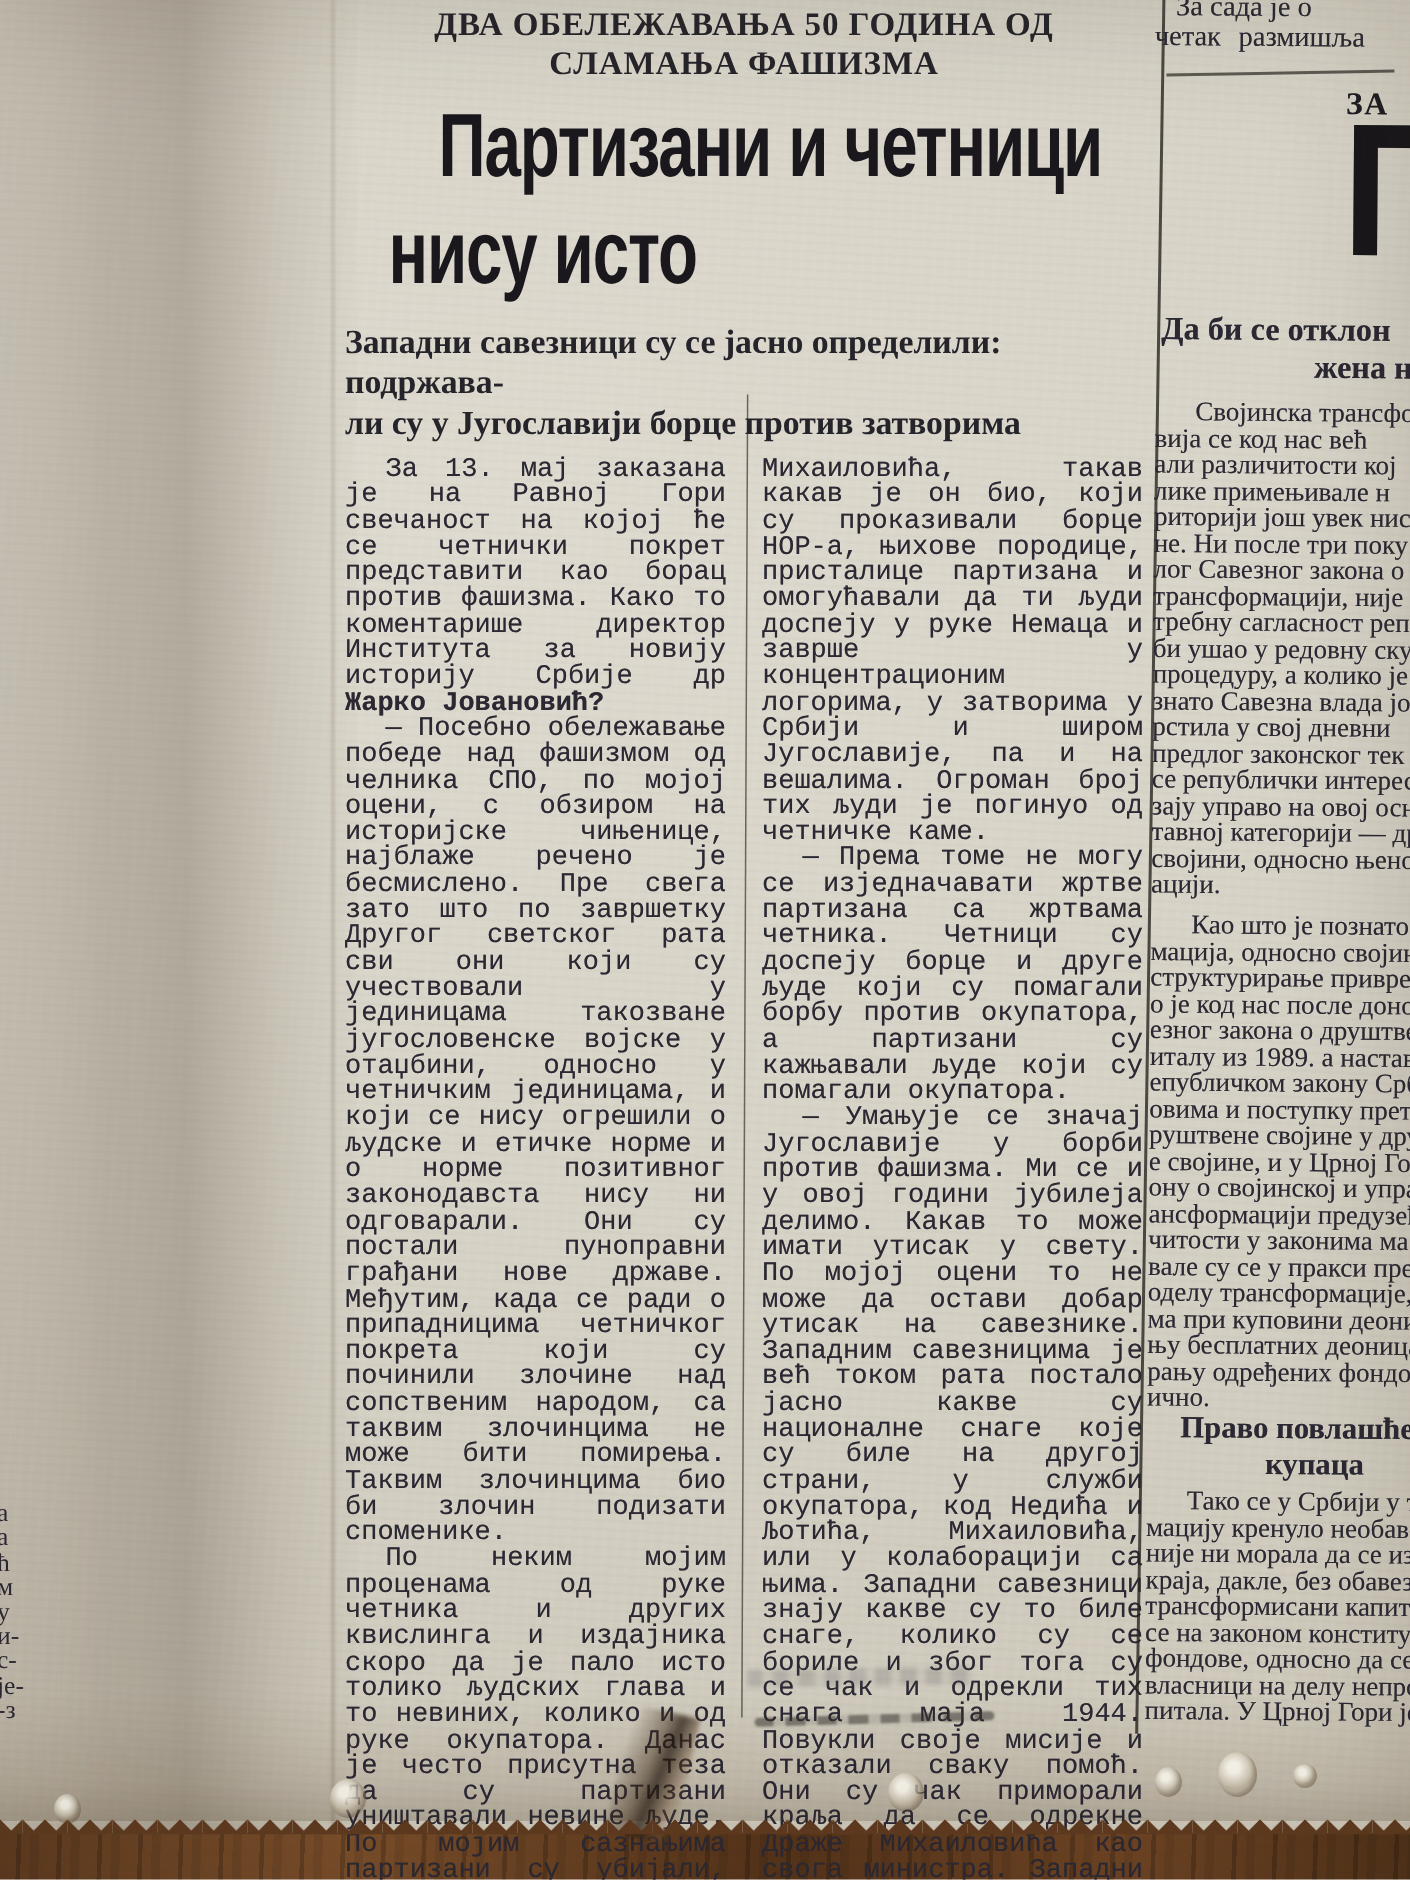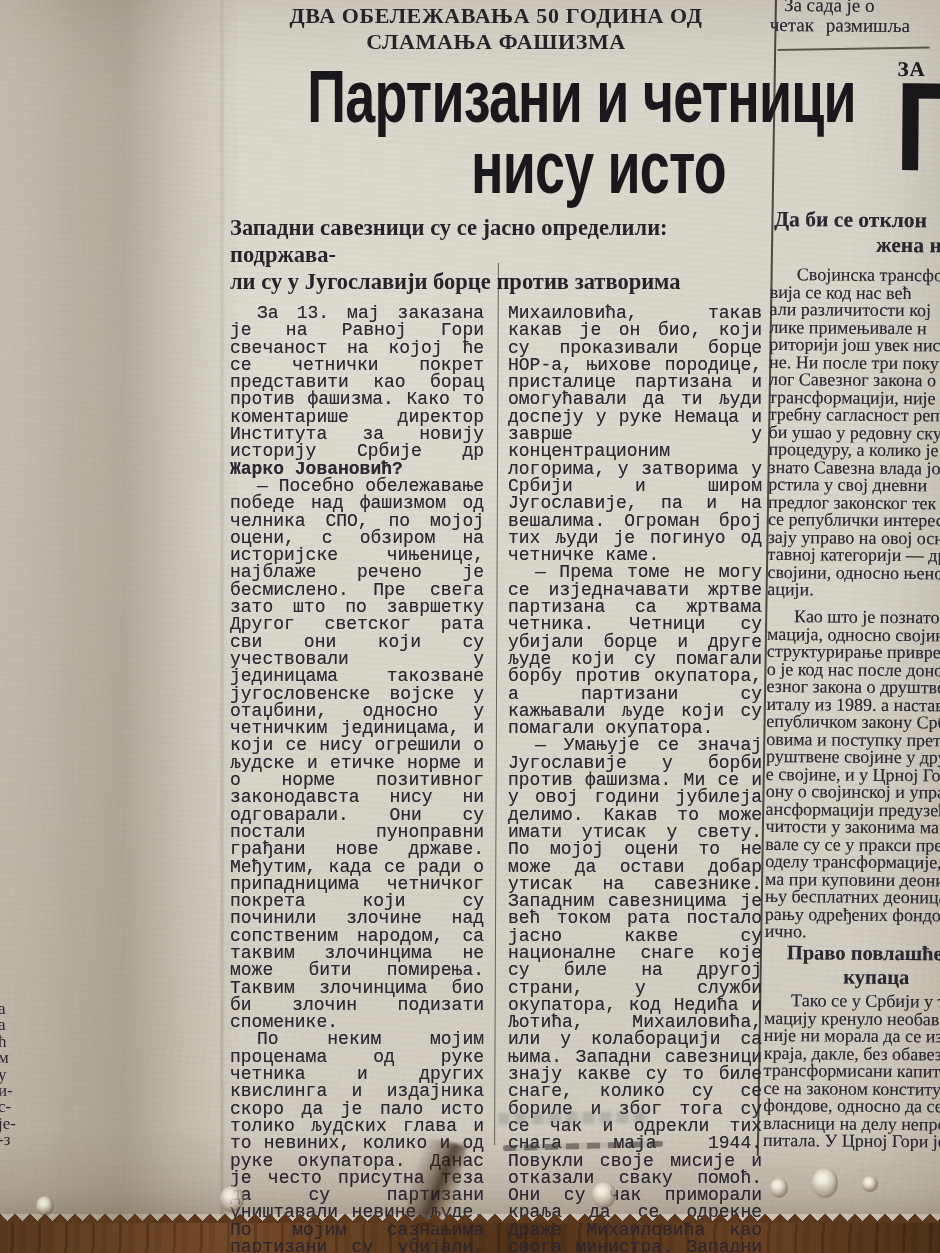--- a/index.html
+++ b/index.html
@@ -59,21 +59,21 @@
   .blemish{
     position:absolute;width:18px;height:20px;border-radius:50%;
     background:radial-gradient(circle at 40% 35%, rgba(245,242,232,0.95) 15%, rgba(190,178,155,0.55) 55%, transparent 75%);
     box-shadow:inset -2px -2px 3px rgba(90,75,55,0.45);
   }
   .col-divider{position:absolute;background:rgba(45,42,36,0.65);}
   
   .main-article{position:absolute;left:230px;top:0;width:532px;margin-top:12px;}
   .kicker{font-weight:bold;font-size:22px;line-height:26px;text-align:center;letter-spacing:0.6px;color:#26242b;}
   .kicker.cut{margin-top:-9px;}
-  .headline{margin-top:6px;text-align:right;font-family:"Liberation Sans","DejaVu Sans",sans-serif;font-weight:700;color:#1a181d;font-size:69px;line-height:71px;letter-spacing:-1px;white-space:nowrap;}
+  .headline{margin-top:6px;text-align:left;font-family:"Liberation Sans","DejaVu Sans",sans-serif;font-weight:700;color:#1a181d;font-size:56px;line-height:71px;letter-spacing:-1px;white-space:nowrap;}
   .headline .hl{display:inline-block;transform:scaleX(0.78) scaleY(1.07);transform-origin:center;}
   .deck{margin-top:11px;text-align:left;font-weight:bold;font-size:22.5px;line-height:27px;color:#26242b;}
   .columns{position:relative;margin-top:10px;display:flex;}
   .bodycol{width:254px;text-align:justify;font-size:18px;line-height:17.3px;color:#2b2833;text-shadow:0 0 0.4px rgba(43,40,51,0.55);}
   .bodycol.first{margin-right:24px;}
   .bodycol p{margin:0;text-indent:27px;font-family:Liberation Mono, monospace;}
   .bodycol p.no-indent{text-indent:0;}
   .byline{margin-top:3px;text-align:right;font-weight:bold;font-size:19px;padding-right:6px;}
   .ghost-text{
     position:absolute;left:498px;top:1112px;width:150px;height:12px;
@@ -140,21 +140,21 @@
       <div>ли су у Југославији борце против затворима</div>
     </div>
     <div class="columns">
       <div class="bodycol first">
         <p><span>За 13. мај заказана је на Равној Гори свечаност на којој ће се четнички покрет представити као борац против фашизма. Како то коментарише директор Института за новију историју Србије др </span><b>Жарко Јовановић?</b></p>
         <p>— Посебно обележавање победе над фашизмом од челника СПО, по мојој оцени, с обзиром на историјске чињенице, најблаже речено је бесмислено. Пре свега зато што по завршетку Другог светског рата сви они који су учествовали у јединицама такозване југословенске војске у отаџбини, односно у четничким јединицама, и који се нису огрешили о људске и етичке норме и о норме позитивног законодавста нису ни одговарали. Они су постали пуноправни грађани нове државе. Међутим, када се ради о припадницима четничког покрета који су починили злочине над сопственим народом, са таквим злочинцима не може бити помирења. Таквим злочинцима био би злочин подизати споменике.</p>
         <p>По неким мојим проценама од руке четника и других квислинга и издајника скоро да је пало исто толико људских глава и то невиних, колико и од руке окупатора. Данас је често присутна теза да су партизани уништавали невине људе. По мојим сазнањима партизани су убијали, али они нису убијали невине људе, већ су убијали оне којих је било и међу виђеним људима и домаћинима, који су сарађивали са окупатором. Који су помагали четнички покрет Драже</p>
       </div>
       <div class="bodycol">
         <p class="no-indent">Михаиловића, такав какав је он био, који су проказивали борце НОР-а, њихове породице, присталице партизана и омогућавали да ти људи доспеју у руке Немаца и заврше у концентрационим логорима, у затворима у Србији и широм Југославије, па и на вешалима. Огроман број тих људи је погинуо од четничке каме.</p>
-        <p>— Према томе не могу се изједначавати жртве партизана са жртвама четника. Четници су убијали борце и друге људе који су помагали борбу против окупатора, а партизани су кажњавали људе који су помагали окупатора.</p>
+        <p>— Према томе не могу се изједначавати жртве партизана са жртвама четника. Четници су доспеју борце и друге људе који су помагали борбу против окупатора, а партизани су кажњавали људе који су помагали окупатора.</p>
         <p>— Умањује се значај Југославије у борби против фашизма. Ми се и у овој години јубилеја делимо. Какав то може имати утисак у свету. По мојој оцени то не може да остави добар утисак на савезнике. Западним савезницима је већ током рата постало јасно какве су националне снаге које су биле на другој страни, у служби окупатора, код Недића и Љотића, Михаиловића, или у колаборацији са њима. Западни савезници знају какве су то биле снаге, колико су се бориле и због тога су се чак и одрекли тих снага маја 1944. Повукли своје мисије и отказали сваку помоћ. Они су чак приморали краља да се одрекне Драже Михаиловића као свога министра. Западни савезници су прихватили народноослободилачку војску, народноослободилачки покрет, јер се стварно борио против окупатора.</p>
         <div class="byline">Р. Жекић</div>
       </div>
     </div>
   </div>
 
   <div class="col-divider" style="left:496px;top:263px;width:1.3px;height:882px;transform:rotate(0.25deg);"></div>
 
   <div class="col-divider" style="left:775px;top:-4px;width:1.7px;height:1160px;transform:rotate(0.9deg);transform-origin:top left;background:rgba(40,37,33,0.8);"></div>
 

